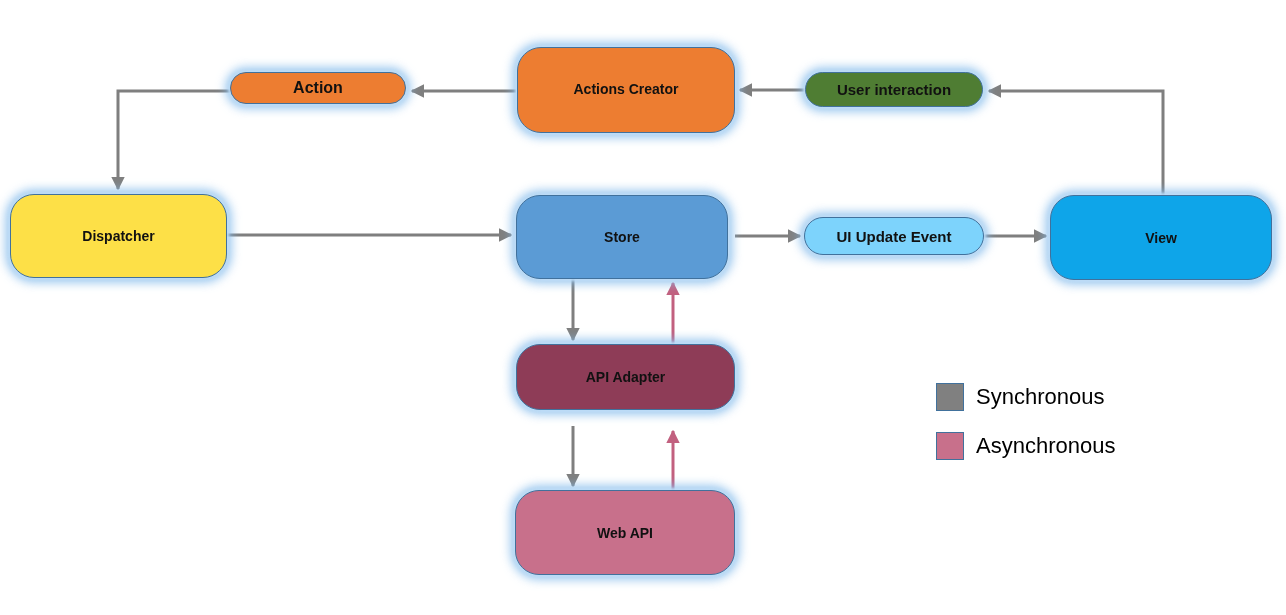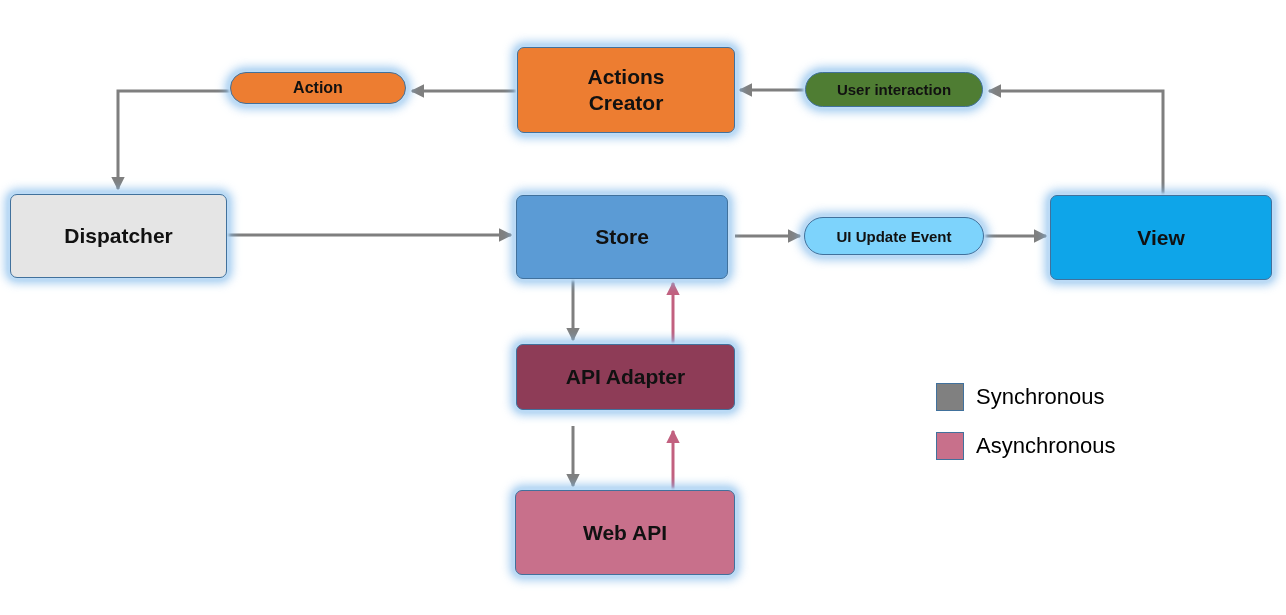--- a/index.html
+++ b/index.html
@@ -6,21 +6,21 @@
   .canvas{
     position:relative;width:1286px;height:615px;background:#ffffff;
     font-family:"Liberation Sans",sans-serif;overflow:hidden;
   }
   .node{
     position:absolute;display:flex;align-items:center;justify-content:center;
     border:1.5px solid #41719C;color:#111;font-weight:700;text-align:center;
     box-shadow:0 0 3px 2px rgba(190,220,246,.95), 0 0 10px 5px rgba(130,185,235,.75);
     box-sizing:border-box;
   }
-  .box{border-radius:7px;font-size:21px;}
+  .box{border-radius:24px;font-size:14px;}
   .pill{border-radius:22px;font-size:15px;}
   .wrap{display:inline-block;max-width:120px;line-height:1.25;}
   .connectors{position:absolute;left:0;top:0;pointer-events:none;}
   .sync{stroke:#7F7F7F;stroke-width:3;fill:none;}
   .async{stroke:#C2607F;stroke-width:3;fill:none;}
   .legend{position:absolute;left:936px;top:383px;display:flex;flex-direction:column;gap:21px;}
   .legend-row{display:flex;align-items:center;gap:12px;}
   .swatch{width:28px;height:28px;border:1.5px solid #41719C;box-sizing:border-box;}
   .legend-label{font-size:22px;color:#000;font-weight:400;line-height:28px;}
 </style>
@@ -57,21 +57,21 @@
   </div>
 
   <div class="node pill" style="left: 230px; top: 72px; width: 176px; height: 32px; font-size: 16px; background-color: rgb(237, 125, 49);">
     <span>Action</span>
   </div>
 
   <div class="node pill" style="left: 805px; top: 72px; width: 178px; height: 35px; background-color: rgb(79, 125, 51);">
     <span>User interaction</span>
   </div>
 
-  <div class="node box" style="left: 10px; top: 194px; width: 217px; height: 84px; background-color: #e5e5e5;">
+  <div class="node box" style="left: 10px; top: 194px; width: 217px; height: 84px; background-color: #fde047;">
     <span>Dispatcher</span>
   </div>
 
   <div class="node box" style="left: 516px; top: 195px; width: 212px; height: 84px; background-color: rgb(91, 155, 213);">
     <span>Store</span>
   </div>
 
   <div class="node pill" style="left: 804px; top: 217px; width: 180px; height: 38px; background-color: #7dd3fc;">
     <span>UI Update Event</span>
   </div>

